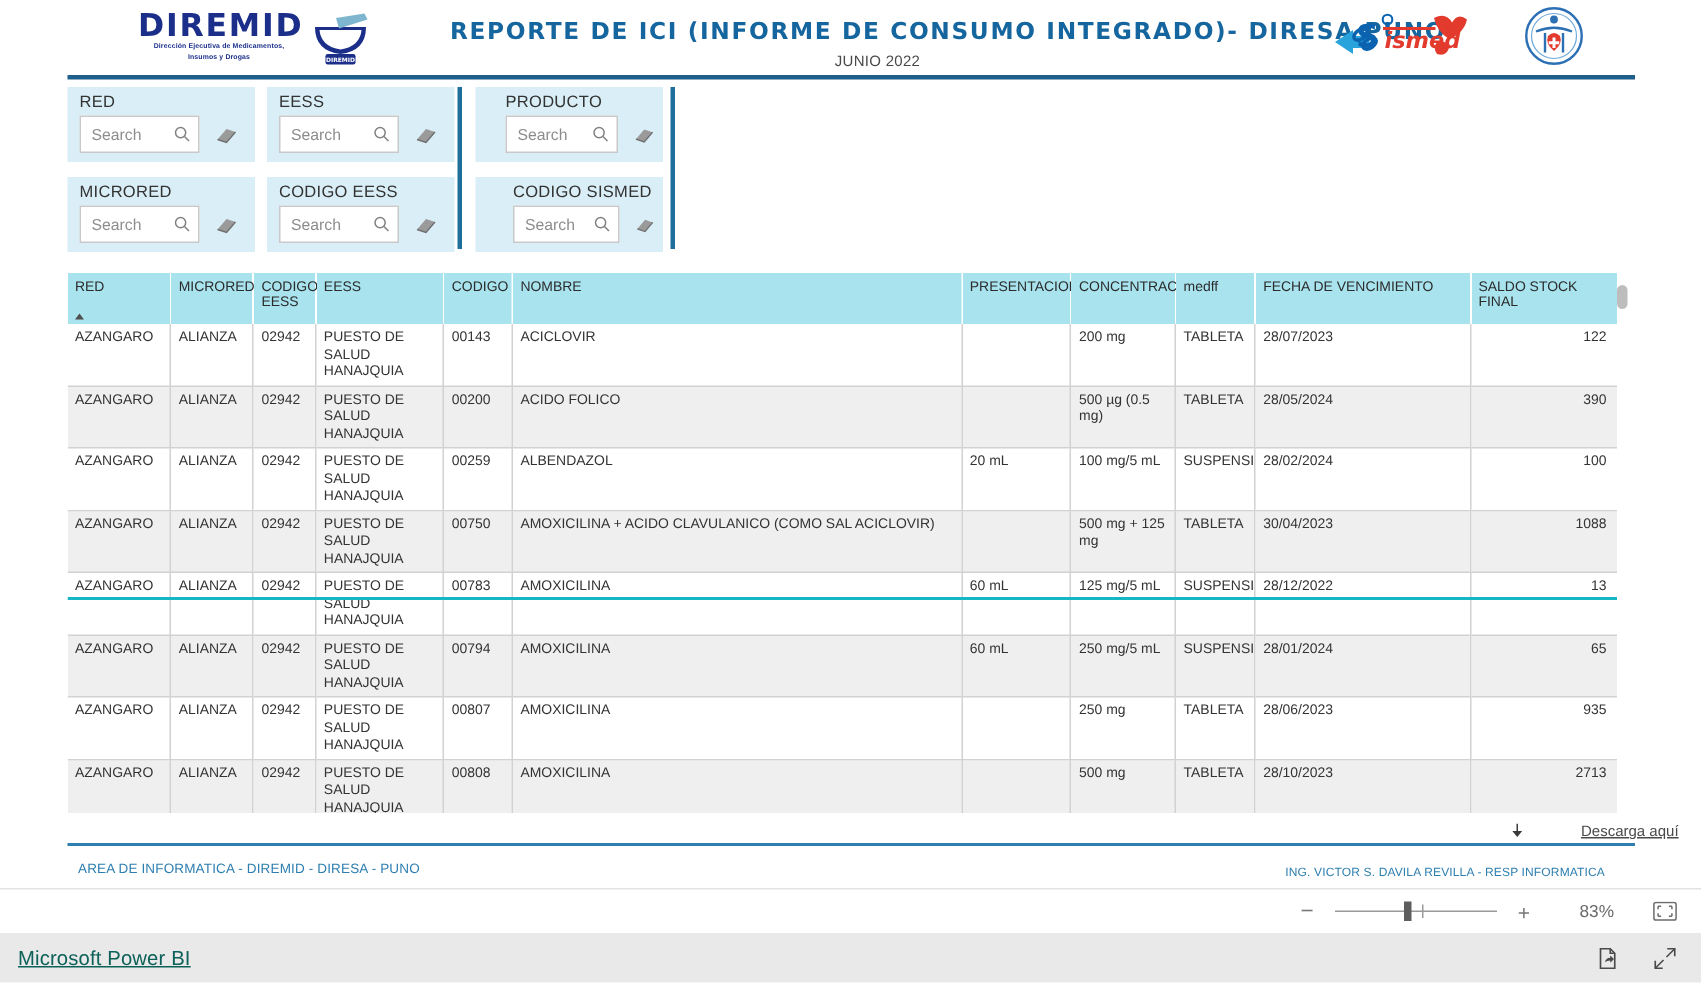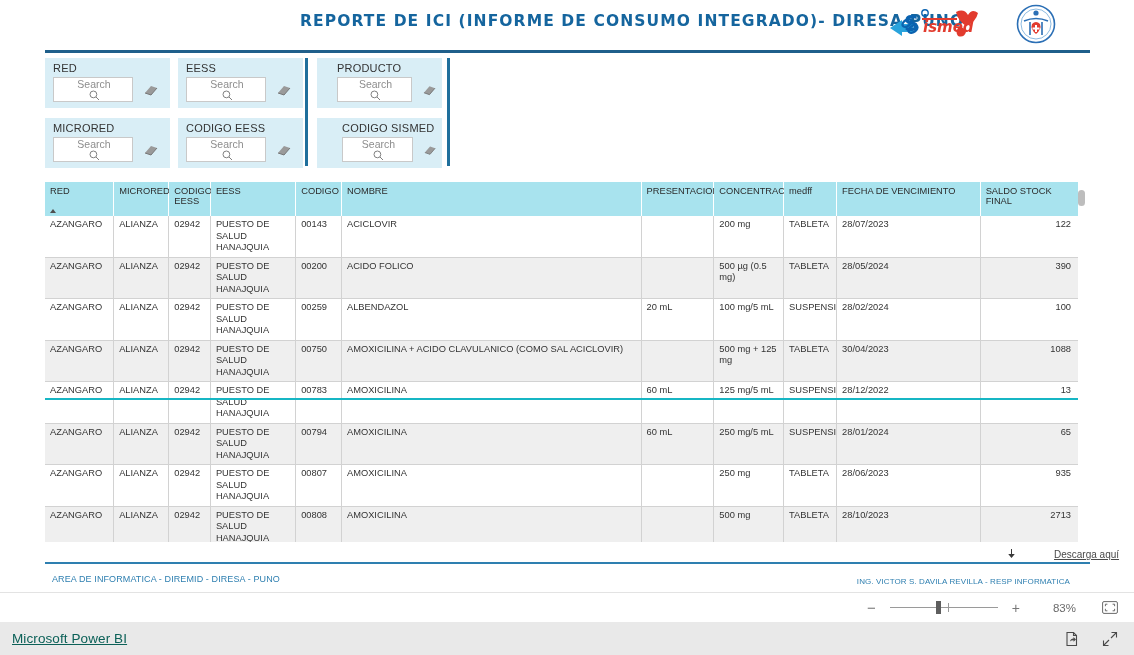--- a/index.html
+++ b/index.html
@@ -91,21 +91,20 @@
     margin-bottom: 3px;
   }
   .slicer-row { display: flex; align-items: center; }
   .search-box {
     width: 80px; height: 25px;
     background: #ffffff;
     border: 1px solid #c9c9c9;
     display: flex; align-items: center;
     justify-content: space-between;
     padding: 0 5px 0 7px;
-    flex-direction: column;
   }
   .search-text { font-size: 10.5px; color: #8d8d8d; }
   .eraser { margin-left: 11px; width: 14px; height: 12px; }
   .sep-bar { position: absolute; width: 3px; background: #1f6f9c; }
 
   
   #table-wrap {
     position: absolute; left: 45px; top: 182px;
     width: 1045px; height: 360px;
     overflow: hidden;
@@ -224,22 +223,34 @@
   }
   #pbi-actions { margin-left: auto; display: flex; align-items: center; gap: 22px; padding-right: 16px; }
 </style>
 </head>
 <body>
 
 <div id="report-canvas">
 
   <div id="report-header">
 
+    <div id="diremid-logo">
+      <div id="diremid-wordmark">DIREMID</div>
+      <div id="diremid-sub">Dirección Ejecutiva de Medicamentos, Insumos y Drogas</div>
+      <svg id="diremid-mortar" viewBox="0 0 46 38">
+        <path d="M6 10 L40 10 Q40 26 23 28 Q6 26 6 10 Z" fill="#1b2f8a"></path>
+        <path d="M9 12 L37 12 Q36 23 23 25 Q10 23 9 12 Z" fill="#ffffff"></path>
+        <path d="M20 4 L39 1 L41 5 L22 11 Z" fill="#7fb6cf"></path>
+        <rect x="13" y="28" width="20" height="7" rx="1.5" fill="#1b2f8a"></rect>
+        <text x="23" y="33.4" font-size="4" fill="#ffffff" text-anchor="middle" font-family="DejaVu Sans, sans-serif" font-weight="bold">DIREMID</text>
+      </svg>
+    </div>
 
     <div id="report-title">REPORTE DE ICI (INFORME DE CONSUMO INTEGRADO)- DIRESA PUNO</div>
+    <div id="report-subtitle">JUNIO 2022</div>
 
     <svg id="sismed-logo" viewBox="0 0 100 36">
       <path d="M4 22 L16 14 L16 18 L27 18 L27 26 L16 26 L16 30 Z" fill="#29a3dc"></path>
       <text x="18" y="25" font-size="21" font-weight="bold" fill="#0b63b0" font-family="DejaVu Sans, sans-serif">S</text>
       <ellipse cx="21" cy="17" rx="5" ry="3" fill="none" stroke="#0b63b0" stroke-width="2.4" transform="rotate(-35 21 17)"></ellipse>
       <ellipse cx="27" cy="23" rx="5" ry="3" fill="none" stroke="#0b63b0" stroke-width="2.4" transform="rotate(-35 27 23)"></ellipse>
       <text x="37" y="26" font-size="15" font-weight="bold" fill="#e23b2e" font-family="DejaVu Sans, sans-serif" font-style="italic">ismed</text>
       <rect x="36" y="12" width="35" height="2" fill="#e23b2e"></rect>
       <circle cx="39" cy="7" r="3.2" fill="none" stroke="#0b63b0" stroke-width="1.4"></circle>
       <path d="M70 6 Q78 2 82 9 Q86 2 92 7 Q90 16 80 20 Q72 15 70 6 Z" fill="#e23b2e"></path>

